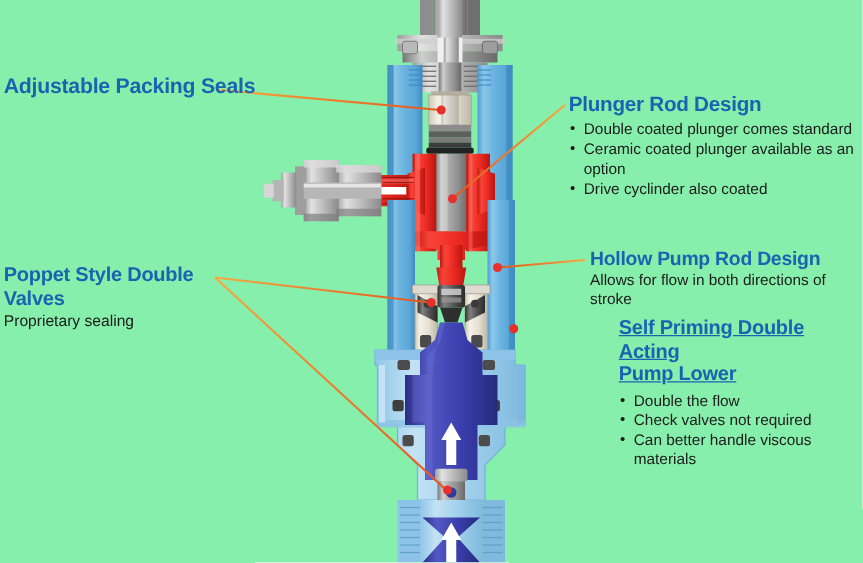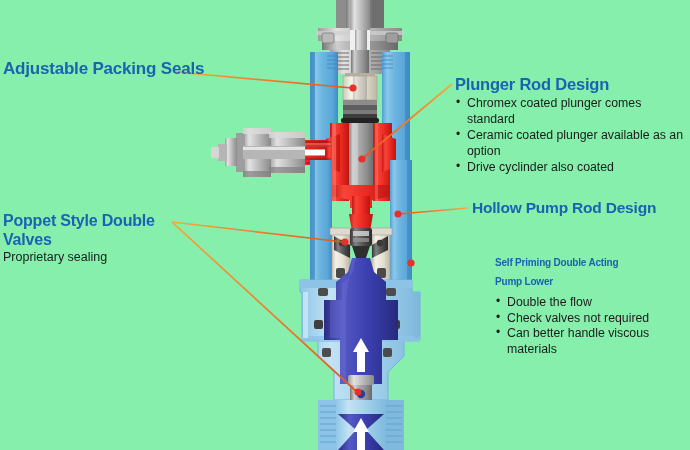--- a/index.html
+++ b/index.html
@@ -25,21 +25,21 @@
 
   #co-plunger{left:455px;top:74px;width:235px;}
   #co-plunger .c-title{font-size:16.5px;line-height:20px;}
   #co-plunger .bullets li{font-size:12.3px;}
 
   #co-hollow{left:472px;top:198px;width:218px;}
   #co-hollow .c-title{font-size:15.5px;line-height:19px;}
   #co-hollow .c-sub{font-size:12.3px;line-height:15px;}
 
   #co-self{left:495px;top:254px;width:195px;}
-  #co-self .c-title{font-size:10px;line-height:18.5px;}
+  #co-self .c-title{font-size:16px;line-height:18.5px;text-decoration:underline;}
   #co-self .bullets{margin-top:4px;}
   #co-self .bullets li{font-size:12.3px;line-height:15.5px;}
 
   
   #leaders{position:absolute;left:0;top:0;width:690px;height:450px;}
 
   
   #pump{position:absolute;left:0;top:0;width:690px;height:450px;}
 </style>
 </head>
@@ -358,28 +358,29 @@
   </div>
 
   <div class="callout" id="co-poppet">
     <div class="c-title">Poppet Style Double Valves</div>
     <div class="c-sub">Proprietary sealing</div>
   </div>
 
   <div class="callout" id="co-plunger">
     <div class="c-title">Plunger Rod Design</div>
     <ul class="bullets">
-      <li>Chromex coated plunger comes standard</li>
+      <li>Double coated plunger comes standard</li>
       <li>Ceramic coated plunger available as an option</li>
       <li>Drive cyclinder also coated</li>
     </ul>
   </div>
 
   <div class="callout" id="co-hollow">
     <div class="c-title">Hollow Pump Rod Design</div>
+    <div class="c-sub">Allows for flow in both directions of stroke</div>
   </div>
 
   <div class="callout" id="co-self">
     <div class="c-title">Self Priming Double Acting</div>
     <div class="c-title">Pump Lower</div>
     <ul class="bullets">
       <li>Double the flow</li>
       <li>Check valves not required</li>
       <li>Can better handle viscous materials</li>
     </ul>

